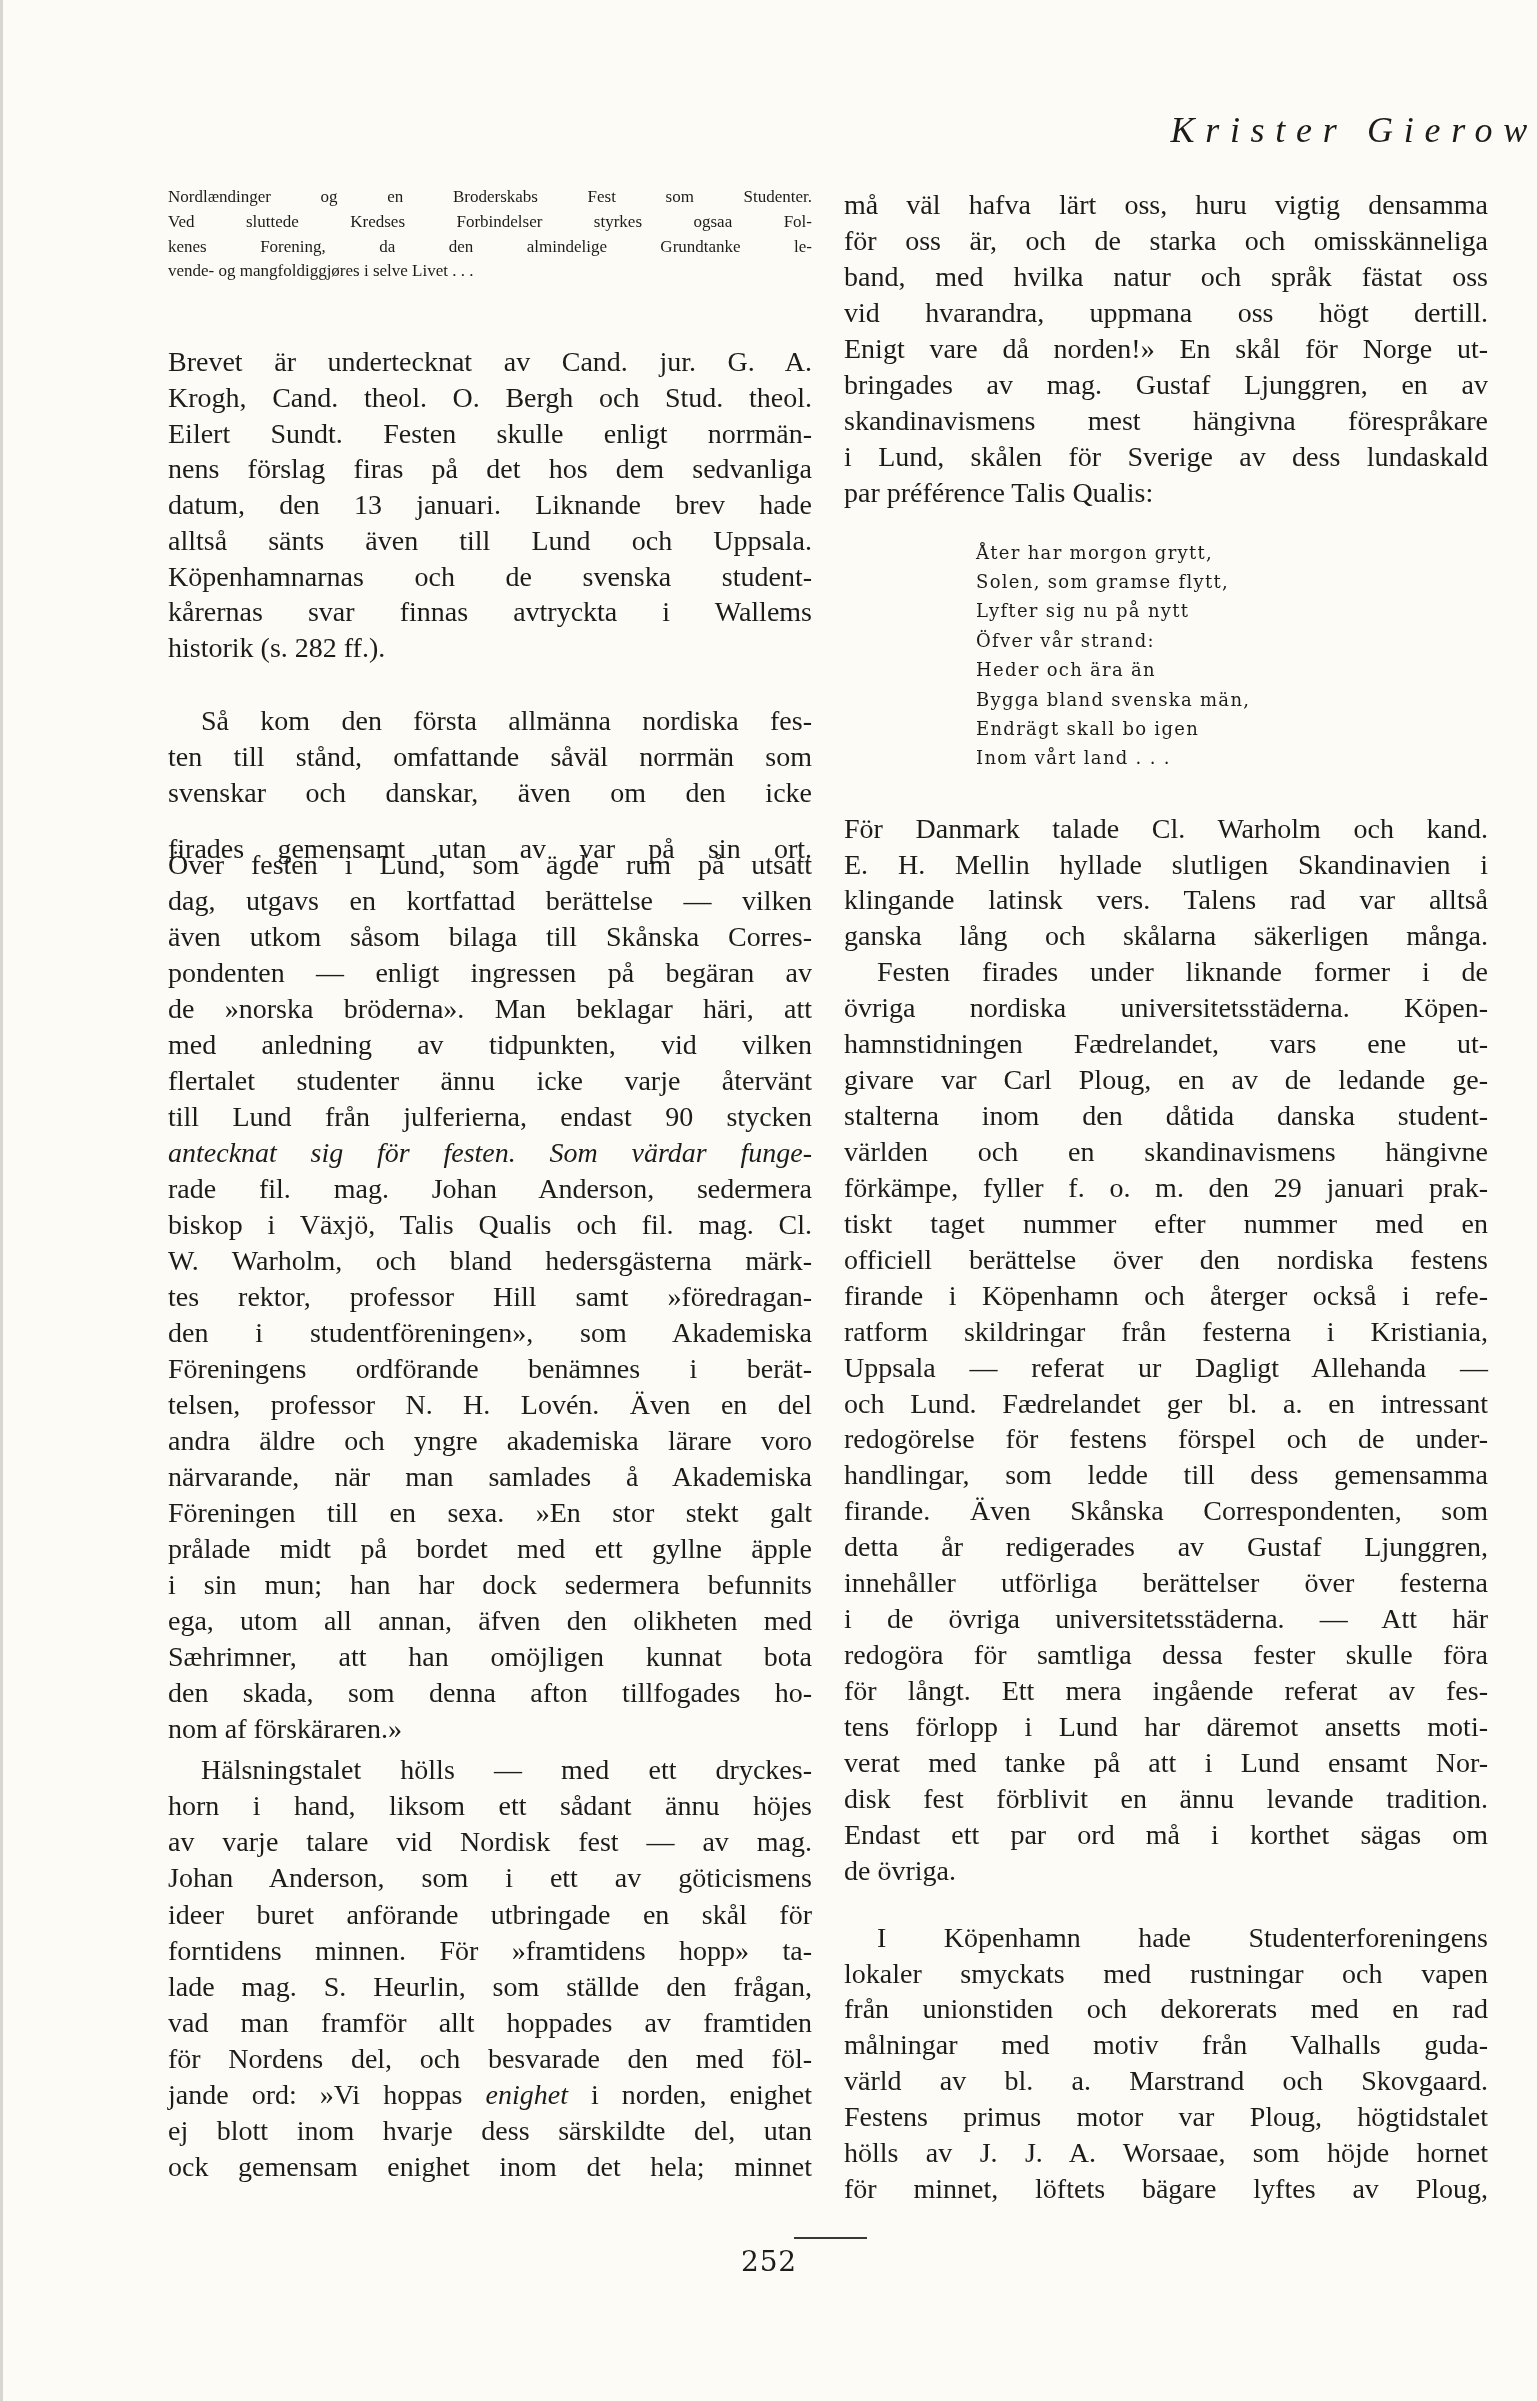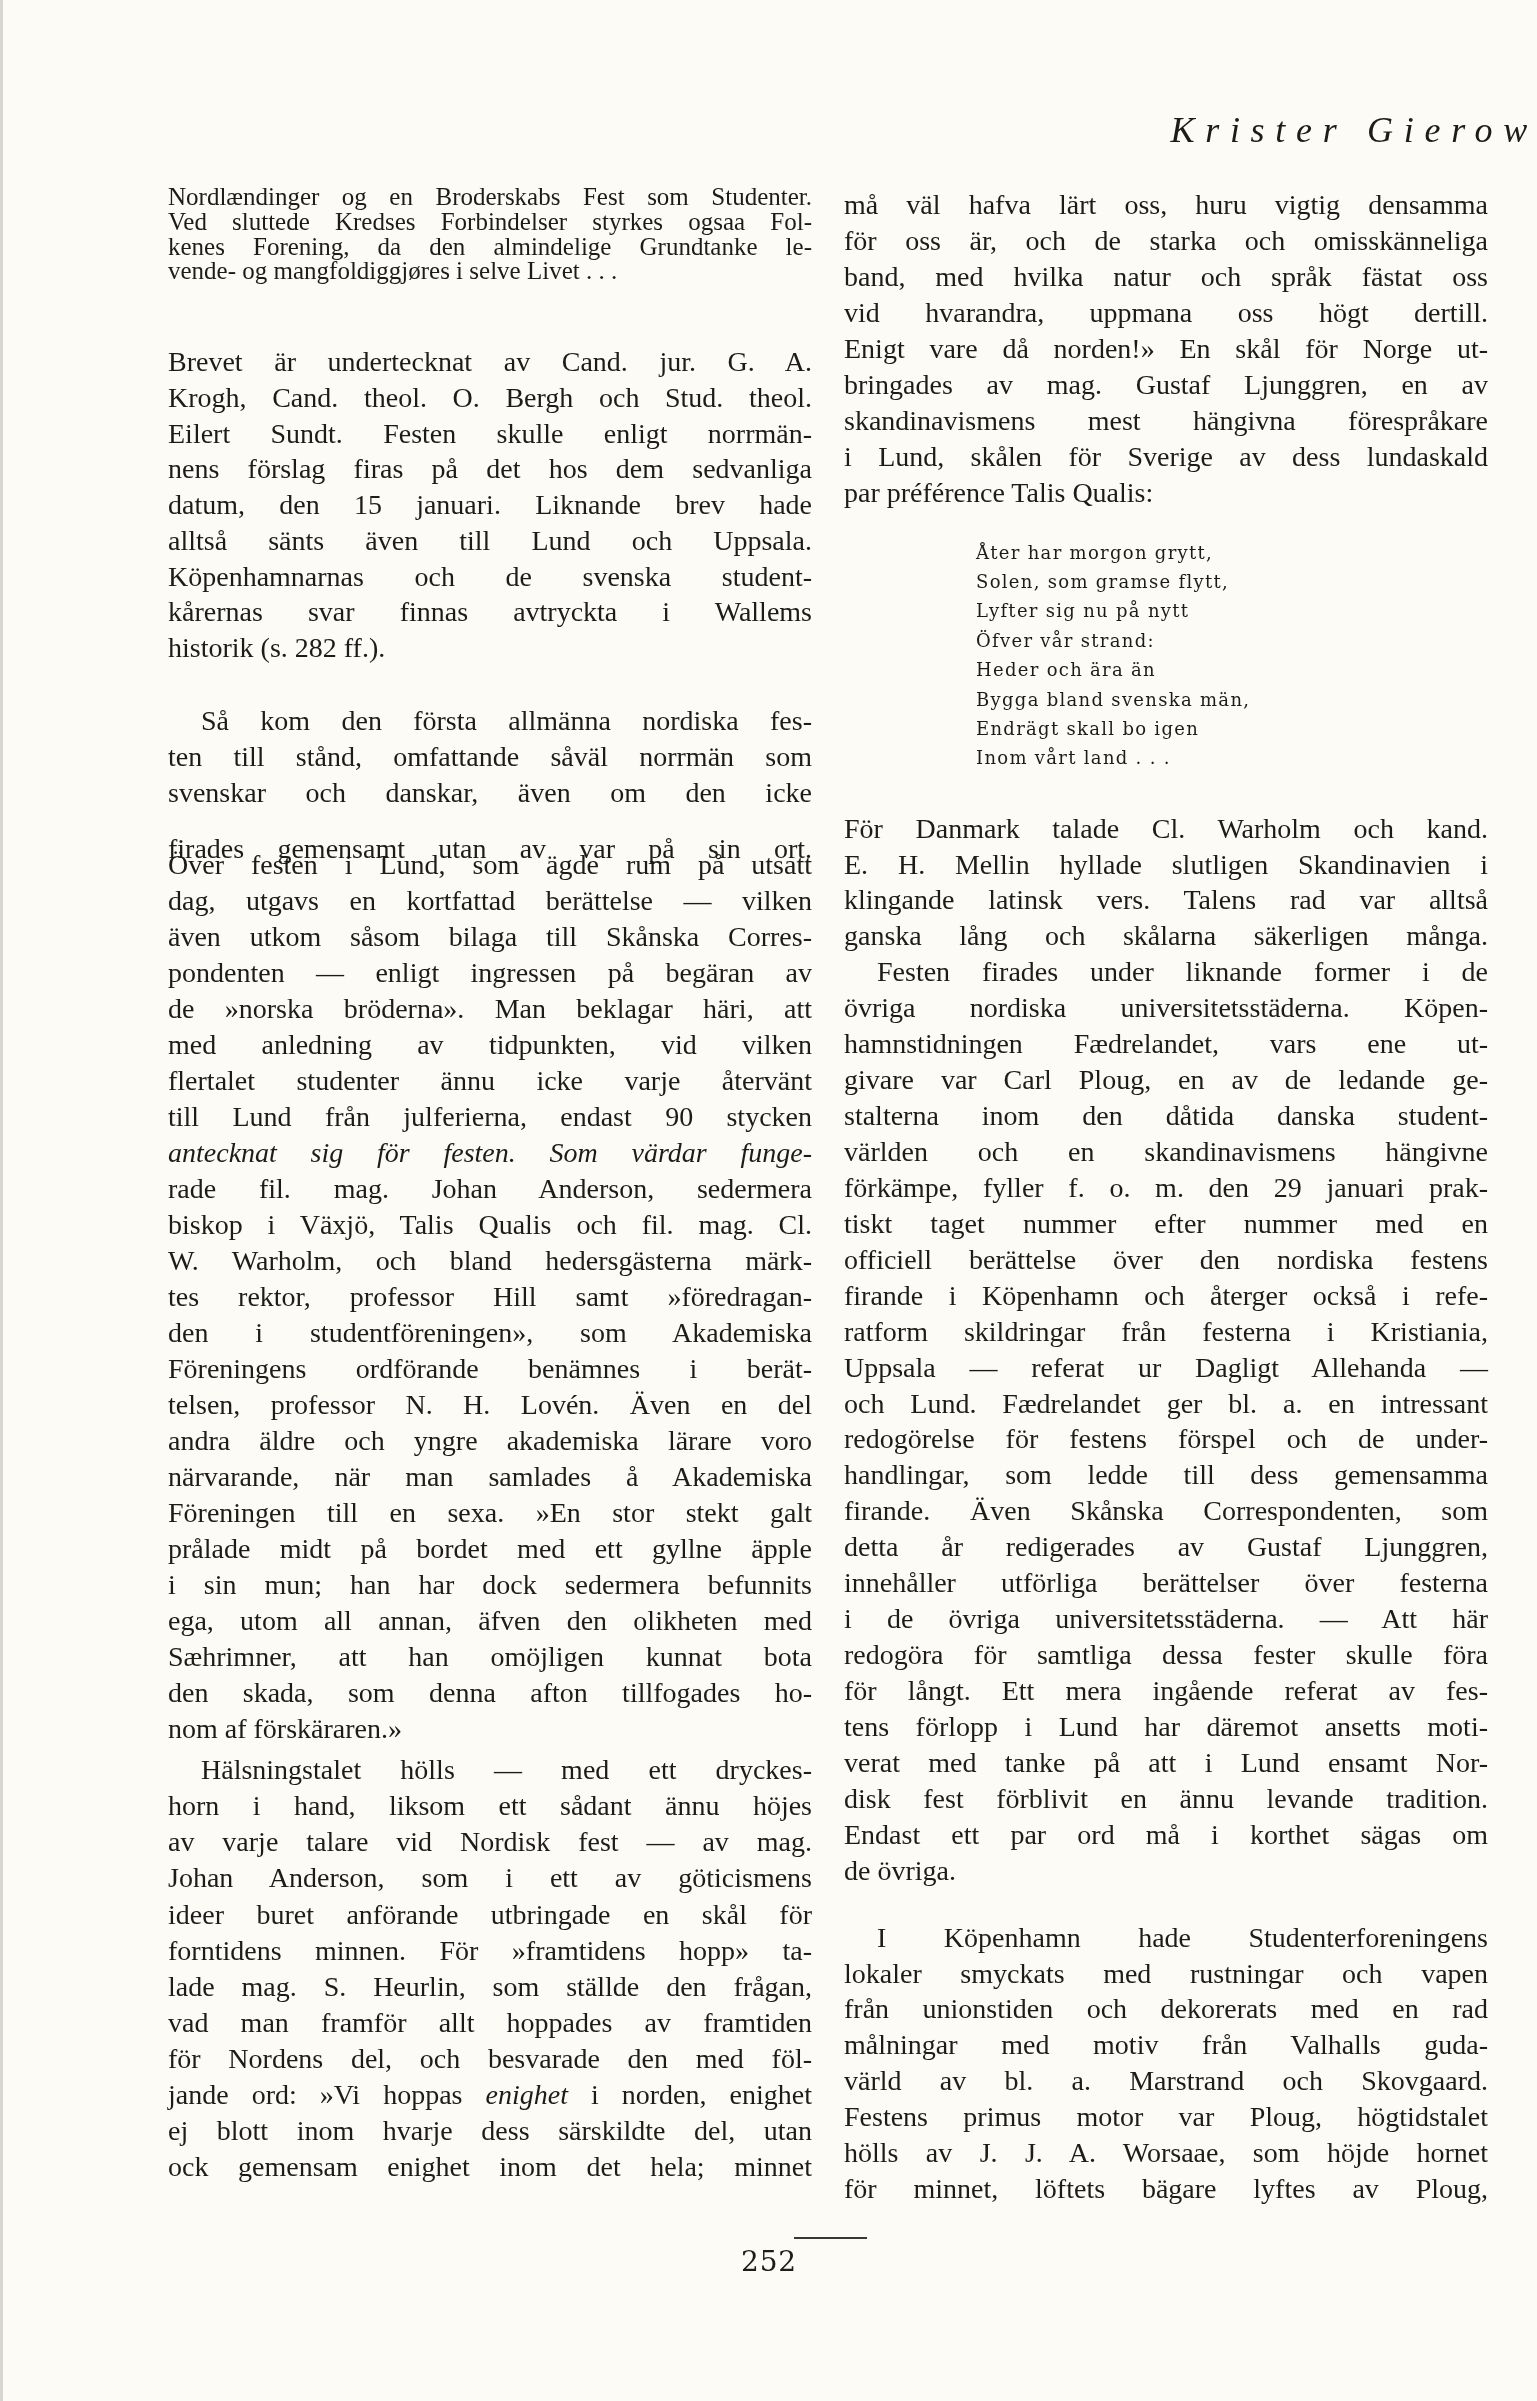--- a/index.html
+++ b/index.html
@@ -37,21 +37,21 @@
     font-size: 28px;
     line-height: 33px;
     height: 33px;
     white-space: nowrap;
     text-align: justify;
     text-align-last: justify;
   }
   .line.last { text-align-last: left; }
   .line.indent { left: 33px; width: 611px; }
   .small {
-    font-size: 25px;
+    font-size: 17px;
     line-height: 25px; height: 25px;
   }
   .verse {
     position: absolute;
     left: 0;
     font-family: "DejaVu Serif", serif;
     font-size: 18px;
     letter-spacing: 1.3px;
     line-height: 30px; height: 30px;
     white-space: nowrap;
@@ -81,21 +81,21 @@
       <div class="line small" style="top: 184px;">Nordlændinger og en Broderskabs Fest som Studenter.</div>
       <div class="line small" style="top: 209px;">Ved sluttede Kredses Forbindelser styrkes ogsaa Fol-</div>
       <div class="line small" style="top: 234px;">kenes Forening, da den almindelige Grundtanke le-</div>
       <div class="line small last" style="top: 258px;">vende- og mangfoldiggjøres i selve Livet . . .</div>
     </div>
   <div id="lp1">
       <div class="line" style="top: 345px;">Brevet är undertecknat av Cand. jur. G. A.</div>
       <div class="line" style="top: 381px;">Krogh, Cand. theol. O. Bergh och Stud. theol.</div>
       <div class="line" style="top: 417px;">Eilert Sundt. Festen skulle enligt norrmän-</div>
       <div class="line" style="top: 452px;">nens förslag firas på det hos dem sedvanliga</div>
-      <div class="line" style="top: 488px;">datum, den 15 januari. Liknande brev hade</div>
+      <div class="line" style="top: 488px;">datum, den 13 januari. Liknande brev hade</div>
       <div class="line" style="top: 524px;">alltså sänts även till Lund och Uppsala.</div>
       <div class="line" style="top: 560px;">Köpenhamnarnas och de svenska student-</div>
       <div class="line" style="top: 595px;">kårernas svar finnas avtryckta i Wallems</div>
       <div class="line last" style="top: 631px;">historik (s. 282 ff.).</div>
     </div>
   <div id="lp2">
       <div class="line indent" style="top: 704px;">Så kom den första allmänna nordiska fes-</div>
       <div class="line" style="top: 740px;">ten till stånd, omfattande såväl norrmän som</div>
       <div class="line" style="top: 776px;">svenskar och danskar, även om den icke</div>
       <div class="line" style="top: 812px; margin-top: 20px;">firades gemensamt utan av var på sin ort.</div>

